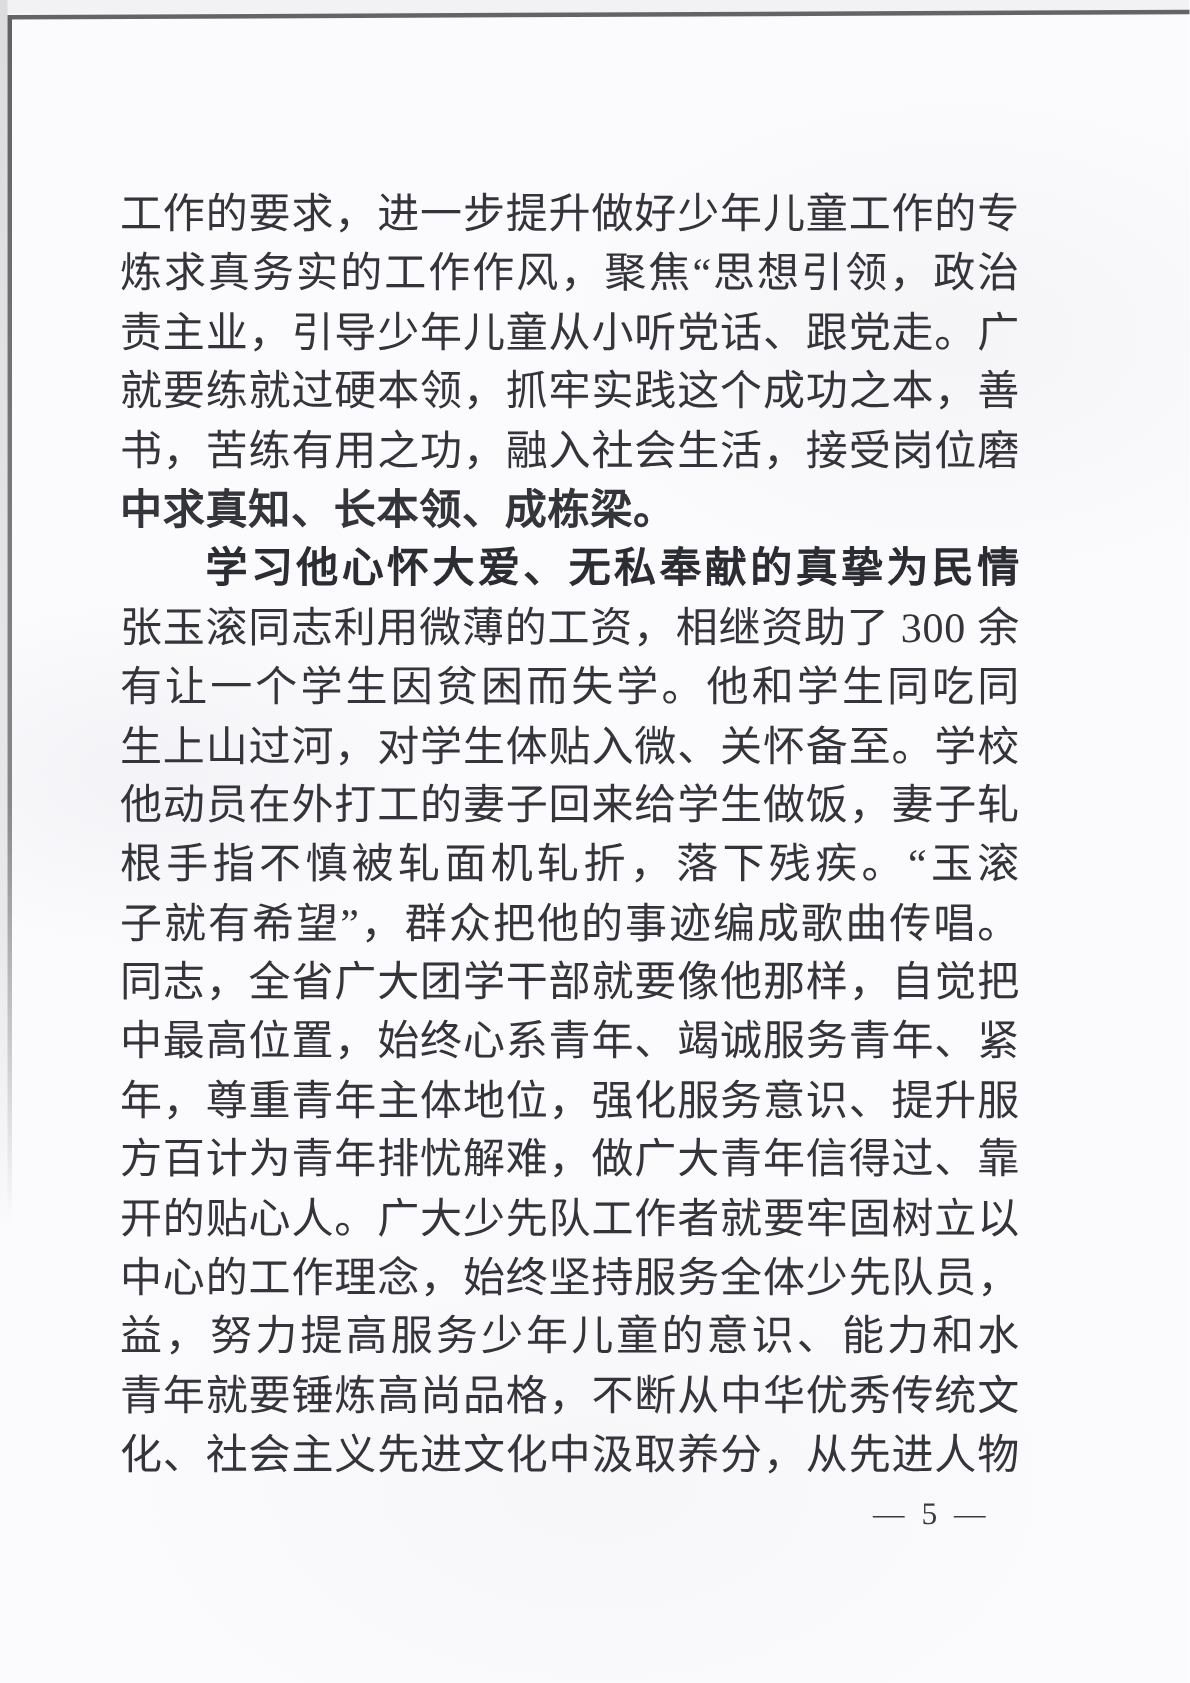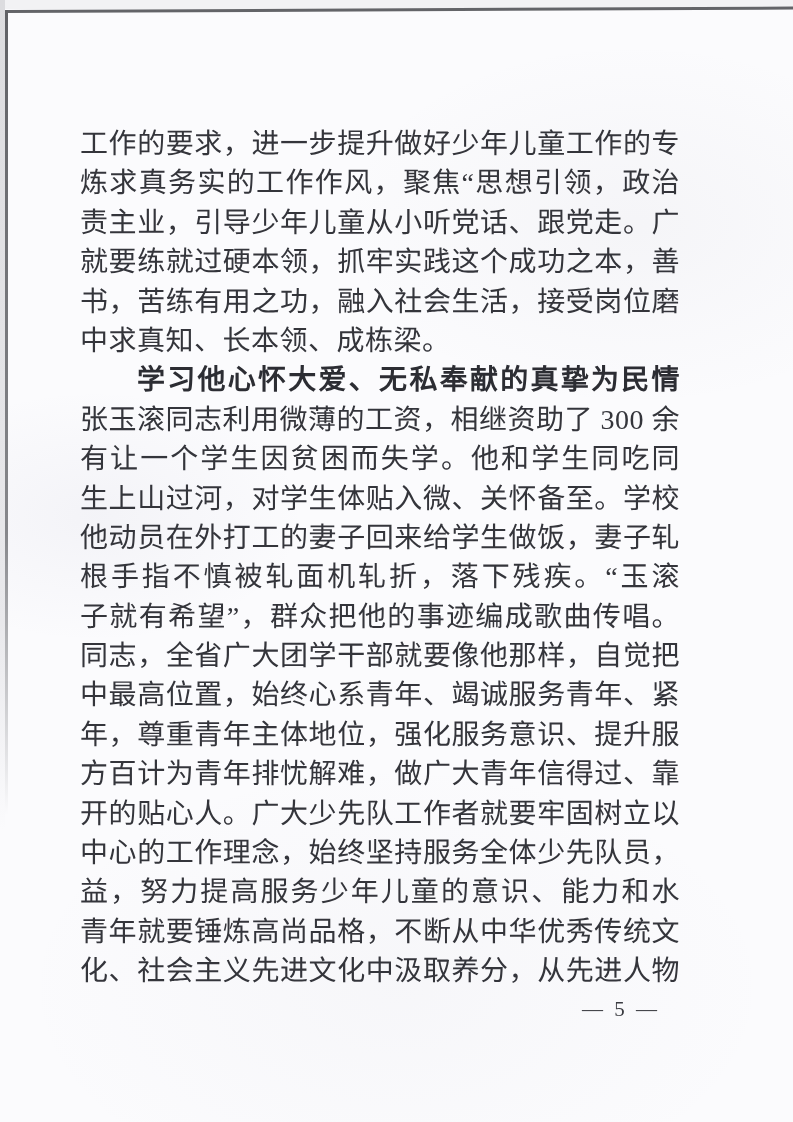--- a/index.html
+++ b/index.html
@@ -80,20 +80,21 @@
     text-align-last: justify;
     letter-spacing: 0.5px;
     overflow: hidden;
   }
   .line b {
     font-weight: bold;
     color: #2c2d33;
   }
   .para-end {
     text-align-last: left;
+    font-weight: bold;
   }
   .indent {
     text-indent: 57px;
   }
   .footer {
     position: absolute;
     left: 582px;
     top: 996px;
     font-size: 21px;
     line-height: 26px;

